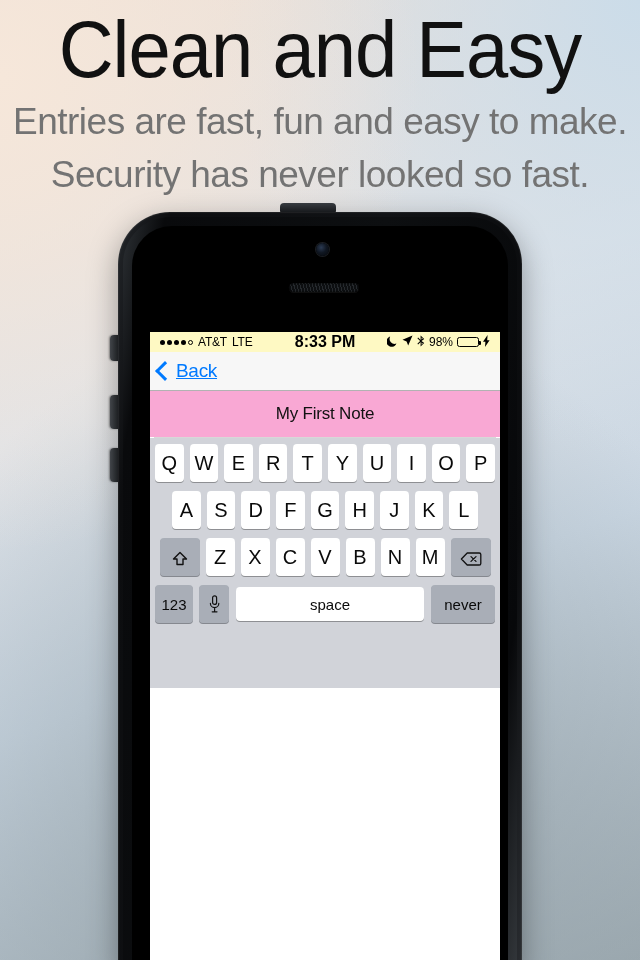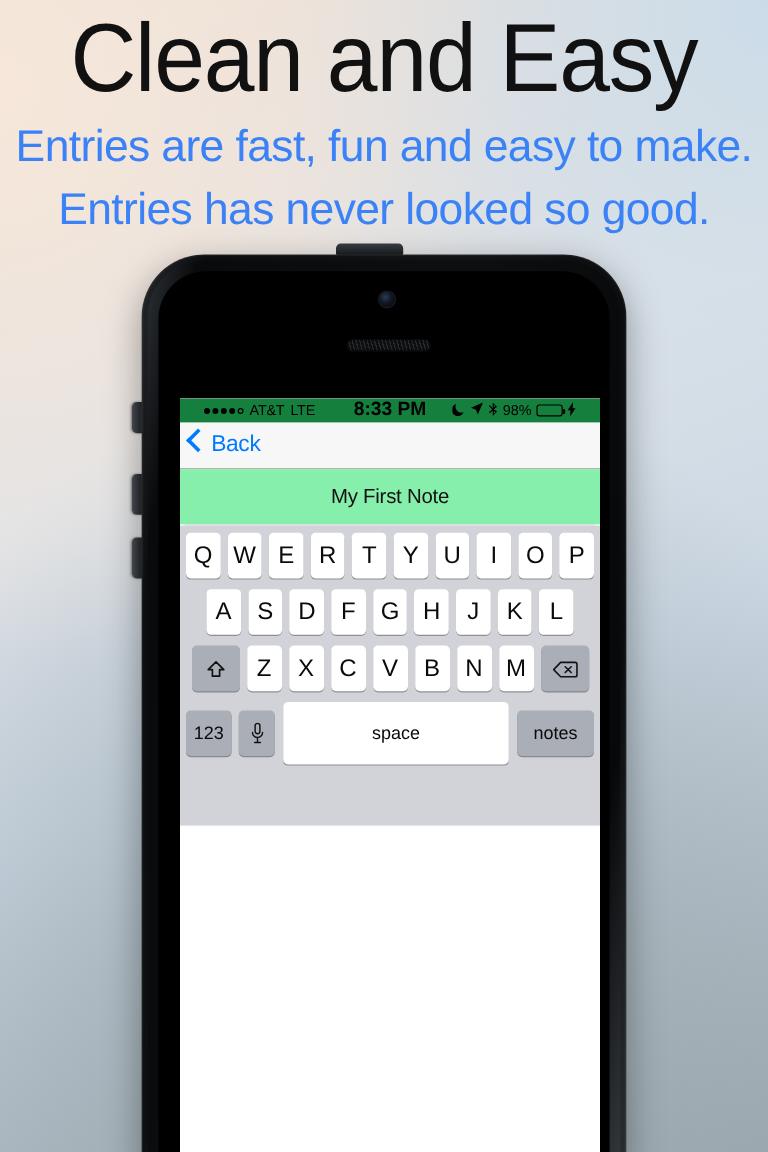--- a/index.html
+++ b/index.html
@@ -15,21 +15,21 @@
   
   .headline-wrap{position:absolute;left:0;top:0;width:640px;text-align:center;}
   .headline{
     font-family:"Liberation Sans", sans-serif;
     font-weight:300;font-size:76px;line-height:86px;color:#111;
     letter-spacing:-1px;margin:0;padding-top:6px;
     transform:scaleY(1.06);
   }
   .subline{
     font-family:"Liberation Sans", sans-serif;
-    font-weight:300;font-size:37px;line-height:47px;color:#3b82f6;
+    font-weight:300;font-size:37px;line-height:47px;color:#737373;
     margin:6px 0 0 0;letter-spacing:-0.5px;
   }
   
   .phone{
     position:absolute;left:118px;top:212px;width:404px;height:760px;
     border-radius:52px 52px 0 0;
     background:linear-gradient(100deg,#23262a 0%,#0c0d0f 10%,#111316 50%,#0a0b0d 85%,#2a2d31 100%);
     box-shadow:0 10px 30px rgba(0,0,0,.35), inset 0 0 2px rgba(255,255,255,.25);
   }
   .phone-inner{
@@ -64,22 +64,22 @@
     background:repeating-linear-gradient(75deg,#262a2e 0px,#262a2e 1px,#0d0f11 1px,#0d0f11 3px);
     box-shadow:inset 0 0 2px #000,0 1px 0 rgba(255,255,255,.06);
   }
   
   .screen{
     position:absolute;left:150px;top:332px;width:350px;height:628px;
     background:#fff;overflow:hidden;
   }
   
   .statusbar{
-    height:20px;background:#15803d;display:flex;align-items:center;
-    padding:0 20px;font-size:12px;color:#000;position:relative;
+    height:20px;background:#fef9c3;display:flex;align-items:center;
+    padding:0 10px;font-size:12px;color:#000;position:relative;
   }
   .sb-left{display:flex;align-items:center;gap:5px;}
   .dots{display:flex;align-items:center;gap:2px;}
   .dot{width:5px;height:5px;border-radius:50%;background:#000;}
   .dot.hollow{background:transparent;border:1px solid #000;width:3px;height:3px;}
   .carrier{font-size:12px;letter-spacing:-.2px;}
   .lte{font-size:12px;letter-spacing:-.2px;}
   .sb-time{position:absolute;left:0;right:0;text-align:center;font-size:16px;font-weight:bold;pointer-events:none;}
   .sb-right{margin-left:auto;display:flex;align-items:center;gap:4px;position:relative;z-index:2;}
   .pct{font-size:12px;}
@@ -88,55 +88,55 @@
     position:relative;padding:1px;box-sizing:border-box;
   }
   .batt-fill{height:100%;background:#4cd964;border-radius:1px;}
   .batt-cap{position:absolute;right:-3px;top:3px;width:2px;height:4px;background:#000;border-radius:0 1px 1px 0;}
   .bolt{font-size:11px;line-height:1;}
   
   .navbar{
     height:38px;background:#f7f7f7;border-bottom:1px solid #b2b2b2;
     display:flex;align-items:center;padding:0 8px;
   }
-  .back-btn{display:flex;align-items:flex-start;gap:2px;color:#007aff;cursor:pointer;}
+  .back-btn{display:flex;align-items:center;gap:2px;color:#007aff;cursor:pointer;text-decoration:underline;}
   .chev{display:inline-block;width:11px;height:11px;border-left:3px solid #007aff;border-bottom:3px solid #007aff;transform:rotate(45deg);margin-right:2px;}
   .back-label{font-size:19px;color:#007aff;letter-spacing:-.3px;}
   
-  .note-title-row{height:46px;display:flex;align-items:center;justify-content:center;background:#86efac;}
+  .note-title-row{height:46px;display:flex;align-items:center;justify-content:center;background:#f9a8d4;}
   .note-title{font-size:17px;color:#111;letter-spacing:-.2px;}
   .note-sep{height:1px;background:#d8d8d8;margin:0 4px;}
   .note-body{padding:16px 14px 0 14px;background:#fff;height:235px;box-sizing:border-box;}
   .note-text{font-size:15px;color:#1a1a1a;line-height:20px;letter-spacing:-.1px;}
   
   .keyboard{background:#d1d3d9;padding:6px 2px 0 2px;height:250px;box-sizing:border-box;}
   .krow{display:flex;justify-content:center;align-items:center;margin-bottom:9px;}
   .krow.r2{padding:0 17px;}
   .key{
     width:29px;height:38px;margin:0 3px;background:#fff;border-radius:4px;
     display:flex;align-items:center;justify-content:center;
     font-size:20px;color:#0a0a0a;box-shadow:0 1px 0 #8e8f93;cursor:pointer;
   }
   .key.fn{background:#a9aeb7;box-shadow:0 1px 0 #85888f;text-align:right;}
   .key.wide{width:40px;}
-  .key.space{flex:1;margin:0 4px;font-size:15px;height:52px;}
+  .key.space{flex:1;margin:0 4px;font-size:15px;height:34px;}
   .key.num{width:38px;font-size:15px;}
   .key.mic{width:30px;}
   .key.ret{width:64px;font-size:15px;}
   .shift-ico{display:block;width:16px;height:16px;}
   .bk-ico{display:block;width:22px;height:16px;}
   .mic-ico{display:block;width:11px;height:18px;}
 </style>
 </head>
 <body>
 
 <div class="headline-wrap">
   <h1 class="headline">Clean and Easy</h1>
   <p class="subline">Entries are fast, fun and easy to make.</p>
-  <p class="subline">Entries has never looked so good.</p>
+  <p class="subline">Security has never looked so fast.</p>
 </div>
 
 <div class="power-btn"></div>
 <div class="side-btn side-mute"></div>
 <div class="side-btn side-volup"></div>
 <div class="side-btn side-voldn"></div>
 
 <div class="phone">
   <div class="phone-inner">
     <div class="glass"></div>
@@ -253,16 +253,16 @@
       <div class="key fn num">123</div>
       <div class="key fn mic">
         <span class="mic-ico">
           <svg width="11" height="18" viewBox="0 0 11 18">
               <rect x="3.6" y="0.8" width="4" height="8.6" rx="2" fill="none" stroke="#111" stroke-width="1.2"></rect>
               <path d="M1.4 8.4a4.2 4.2 0 0 0 8.4 0M5.6 12.6v4M3.2 16.8h4.8" fill="none" stroke="#111" stroke-width="1.2" stroke-linecap="round"></path>
             </svg>
         </span>
       </div>
       <div class="key space">space</div>
-      <div class="key fn ret">notes</div>
+      <div class="key fn ret">never</div>
     </div>
   </div>
 </div>
 
 </body></html>

